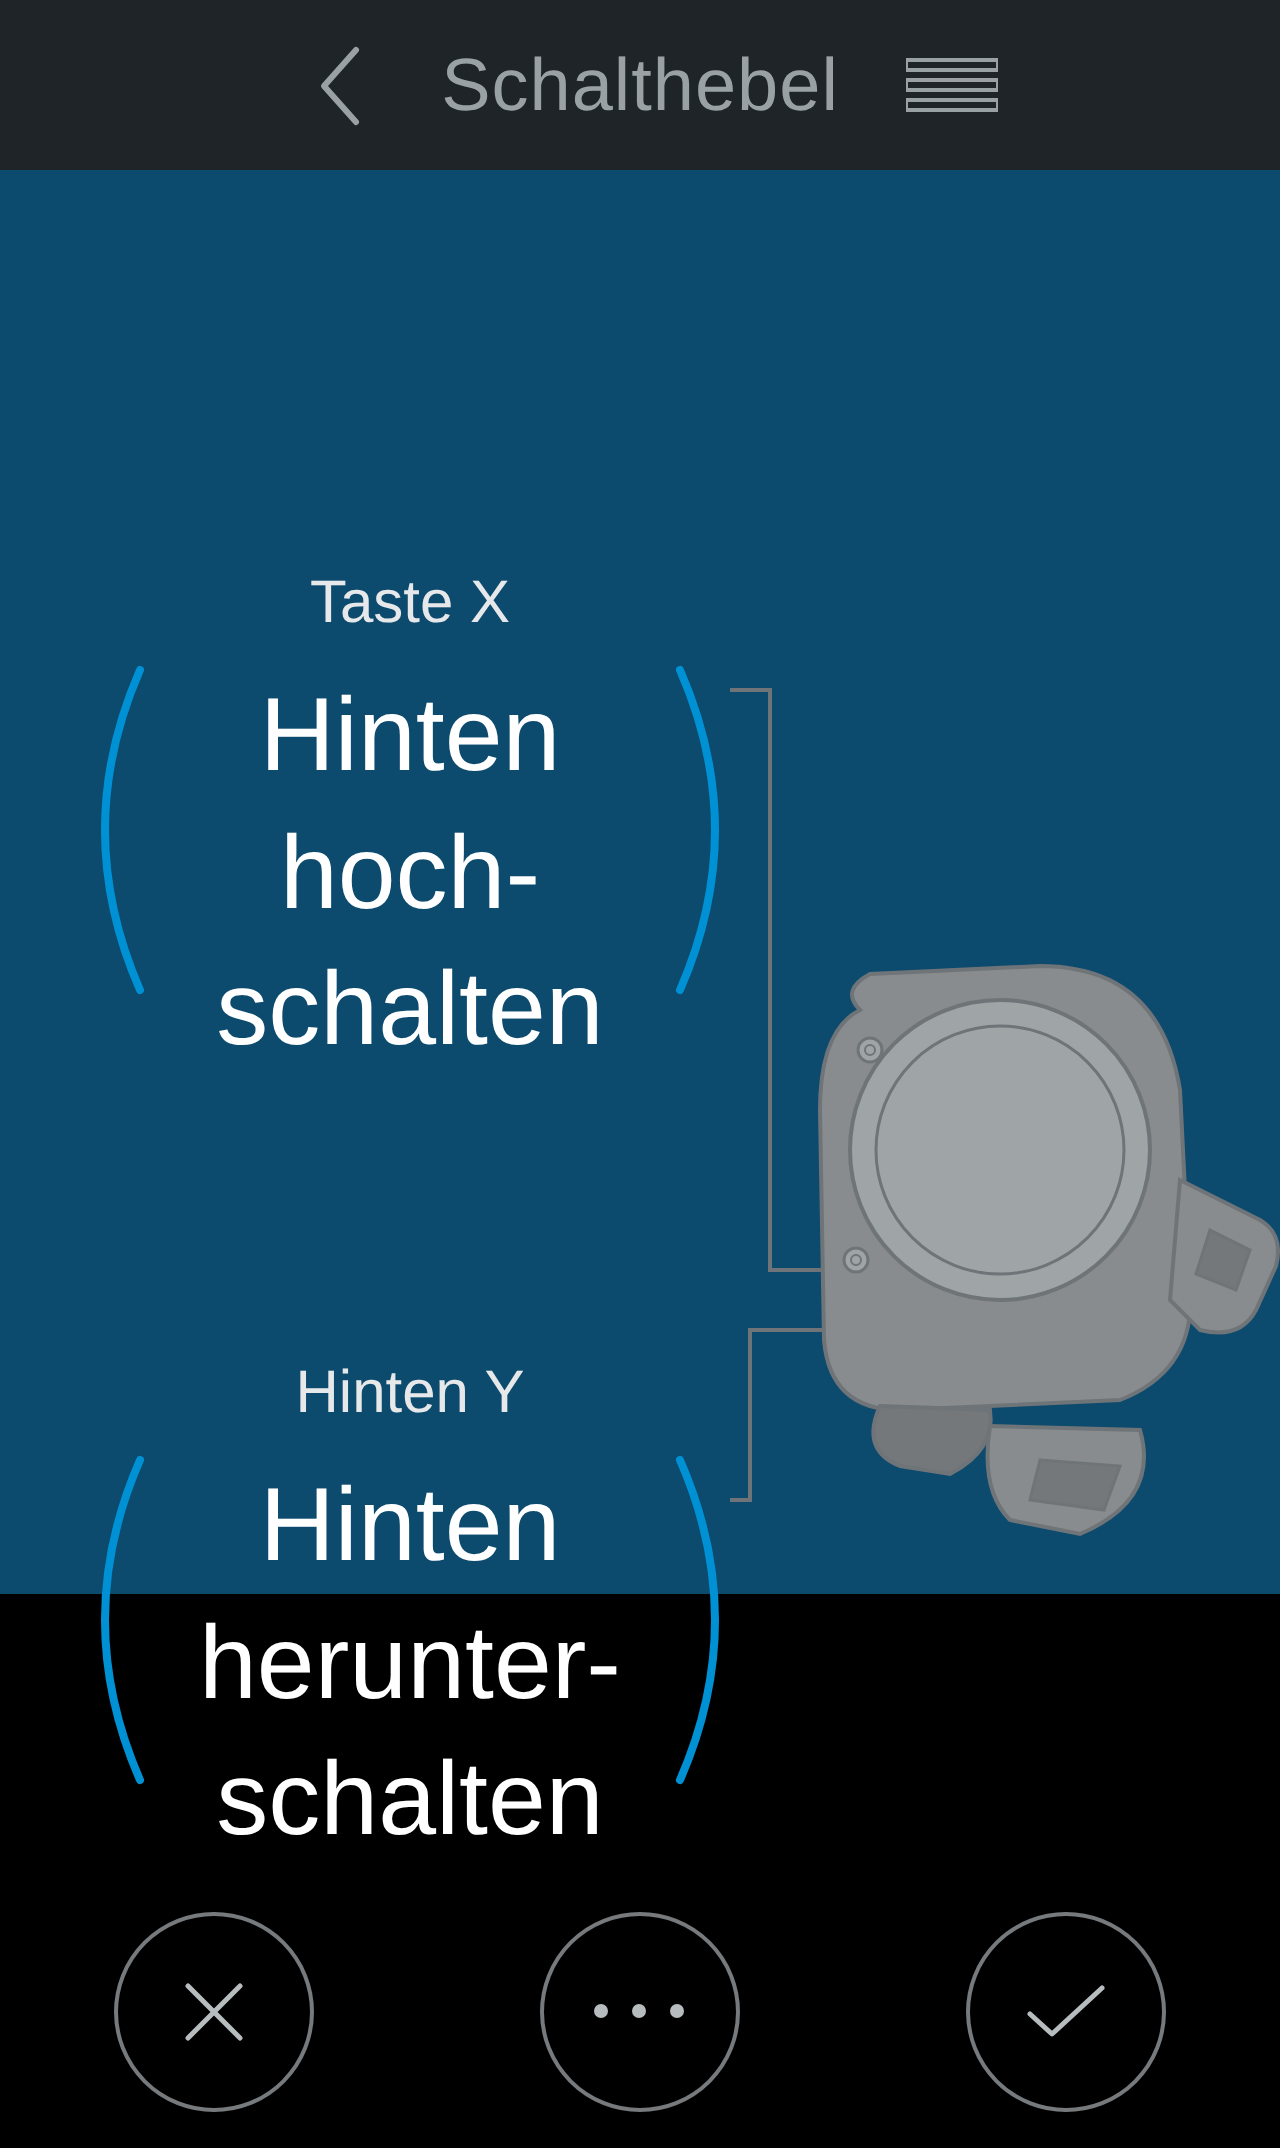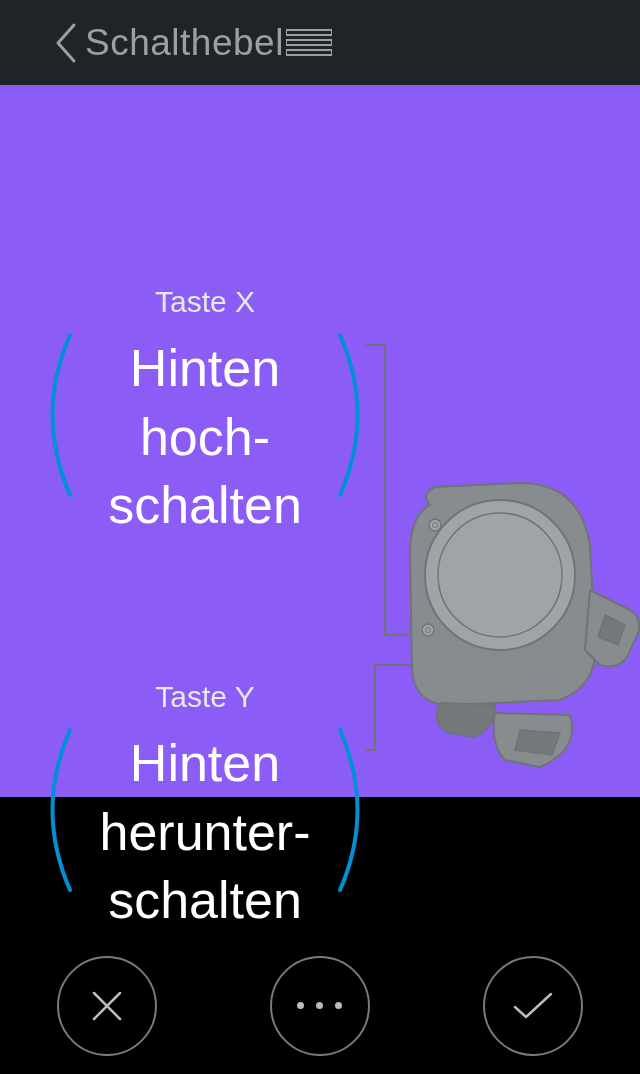--- a/index.html
+++ b/index.html
@@ -9,30 +9,31 @@
       background: #000;
       font-family: -apple-system, BlinkMacSystemFont, "Helvetica Neue", Arial, sans-serif;
       color: #fff;
       overflow: hidden;
     }
     .header {
       height: 85px;
       background: #1f2428;
       display: flex;
       align-items: center;
-      justify-content: flex-start;
+      justify-content: center;
       padding: 0 35px 0 45px;
+      gap: 32px;
     }
     .back-btn { width: 40px; height: 50px; display:flex; align-items:center; justify-content:center; cursor:pointer; }
     .title { font-size: 37px; font-weight: 400; color: #9aa1a5; letter-spacing: 0.5px; }
     .menu-btn { width: 50px; height: 40px; display:flex; align-items:center; justify-content:center; cursor:pointer; }
     .content {
       position: relative;
       height: 712px;
-      background: #8b5cf6;
+      background: #0c4a6e;
     }
     .button-block {
       position: absolute;
       left: 45px;
       width: 320px;
       text-align: center;
     }
     .button-x { top: 200px; }
     .button-y { top: 595px; }
     .btn-label {
@@ -130,21 +131,21 @@
 schalten</div>
   </div>
 
   <div class="button-block button-y">
     <svg class="arc" style="left:-15px; top:45px;" width="50" height="170">
       <path d="M40 5 Q5 85 40 165" stroke="#0091d4" stroke-width="4" fill="none" stroke-linecap="round"></path>
     </svg>
     <svg class="arc" style="right:-15px; top:45px;" width="50" height="170">
       <path d="M10 5 Q45 85 10 165" stroke="#0091d4" stroke-width="4" fill="none" stroke-linecap="round"></path>
     </svg>
-    <div class="btn-label">Taste Y</div>
+    <div class="btn-label">Hinten Y</div>
     <div class="btn-action">Hinten
 herunter-
 schalten</div>
   </div>
 
   <svg class="shifter" width="260" height="310" viewBox="0 0 260 310">
 
     <path d="M50 30 Q40 20 55 12 L140 8 Q200 8 210 70 L215 170 Q218 210 180 225 L70 230 Q35 230 32 195 L30 80 Q30 40 50 30 Z" fill="#898c8e" stroke="#6e7478" stroke-width="2"></path>
 
     <circle cx="120" cy="100" r="75" fill="#9fa4a7" stroke="#6e7478" stroke-width="2"></circle>

